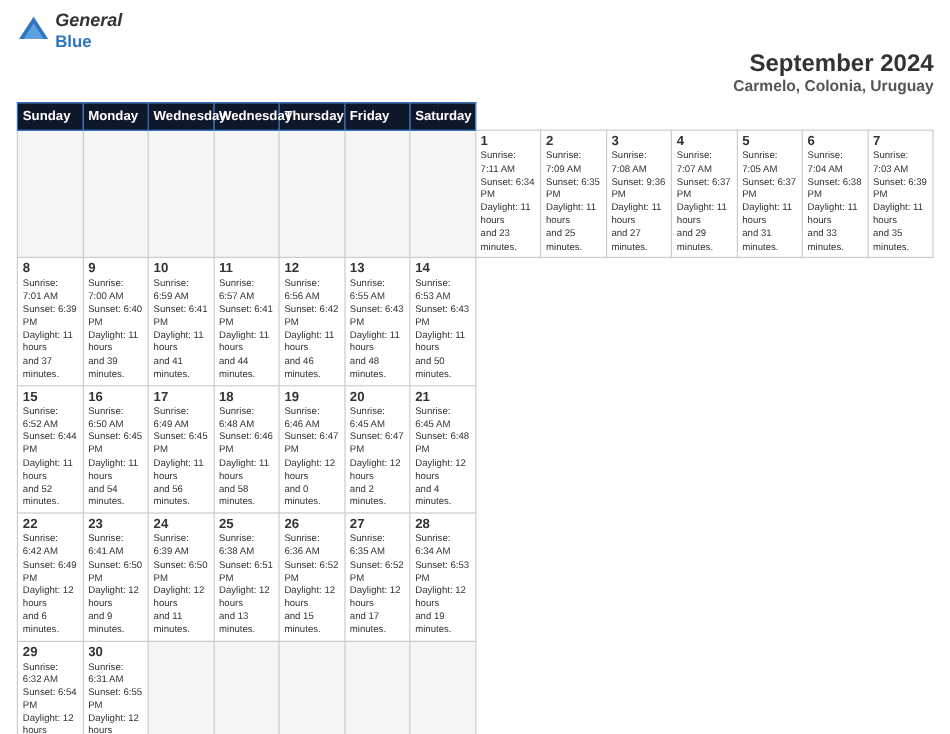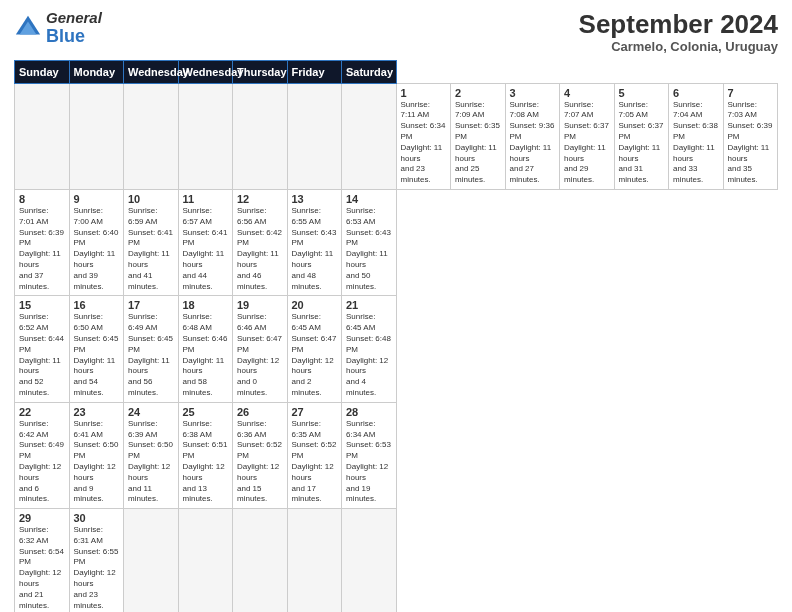--- a/index.html
+++ b/index.html
@@ -30,36 +30,37 @@
       flex-direction: column;
       line-height: 1.1;
     }
     .logo-general {
       font-size: 15px;
       font-weight: bold;
       color: #333;
       font-style: italic;
     }
     .logo-blue {
-      font-size: 18px;
+      font-size: 14px;
       font-weight: bold;
       color: #2e74c0;
     }
     .logo-icon {
       width: 28px;
       height: 28px;
     }
     .title-block {
       text-align: right;
     }
     .month-title {
-      font-size: 26px;
+      font-size: 20px;
       font-weight: bold;
       color: #333;
       line-height: 1.1;
+      margin-top: 32px;
     }
     .subtitle {
       font-size: 13px;
       color: #555;
       font-weight: bold;
     }
     table {
       width: 100%;
       border-collapse: collapse;
       table-layout: fixed;

